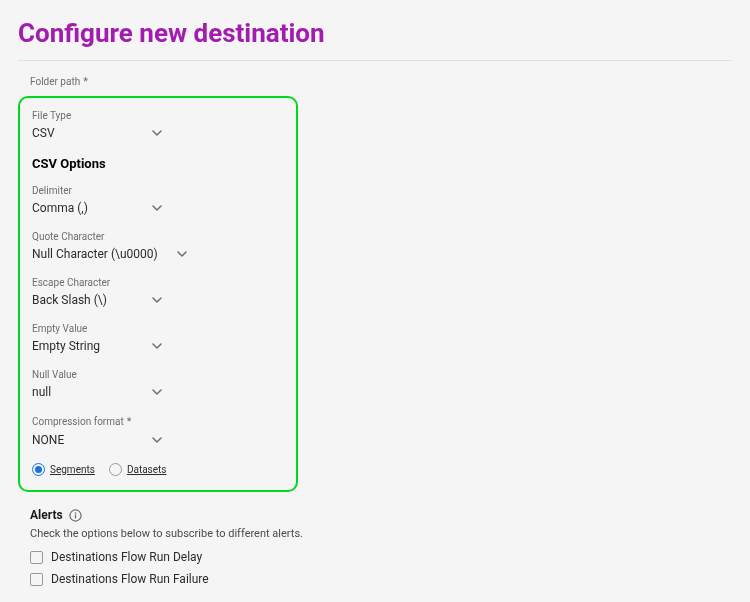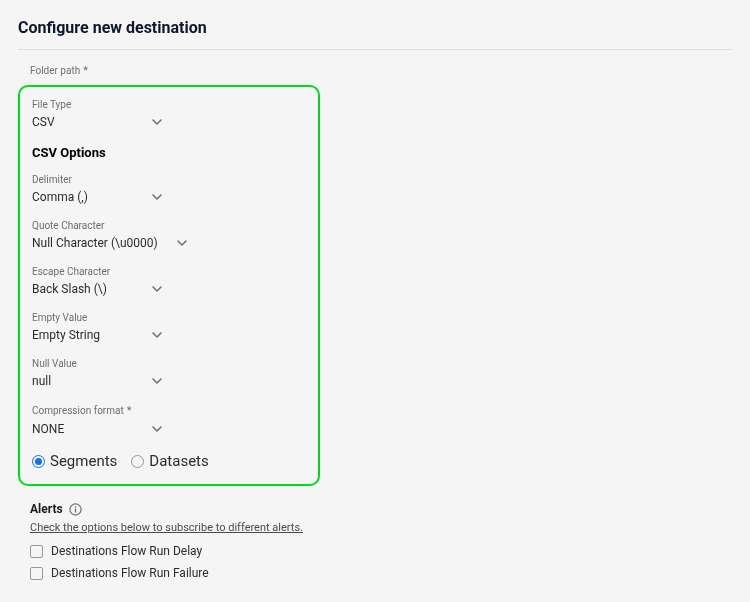--- a/index.html
+++ b/index.html
@@ -8,23 +8,23 @@
       box-sizing: border-box;
     }
     body {
       font-family: -apple-system, BlinkMacSystemFont, "Segoe UI", Roboto, sans-serif;
       background: #f5f5f5;
       padding: 18px;
       font-size: 13px;
       color: #2c2c2c;
     }
     .page-title {
-      font-size: 16px;
+      font-size: 26px;
       font-weight: 700;
-      color: #0f172a;
+      color: #a21caf;
       margin-bottom: 12px;
     }
     .divider {
       border: none;
       border-top: 1px solid #e0e0e0;
       margin-bottom: 14px;
     }
     .field-row {
       margin-bottom: 8px;
       padding-left: 12px;
@@ -39,21 +39,21 @@
     }
     .required-star {
       color: #6e6e6e;
       font-size: 11px;
     }
     .highlight-box {
       border: 2px solid #00d820;
       border-radius: 10px;
       padding: 12px 12px 14px 12px;
       margin-bottom: 16px;
-      width: 302px;
+      width: 280px;
       margin-left: 0px;
     }
     .form-group {
       margin-bottom: 14px;
     }
     .form-group:last-child {
       margin-bottom: 0;
     }
     .form-label {
       font-size: 10px;
@@ -118,22 +118,23 @@
       border-color: #1473e6;
     }
     .radio-circle.checked::after {
       content: "";
       width: 7px;
       height: 7px;
       border-radius: 50%;
       background: #1473e6;
     }
     .radio-label {
-      font-size: 15px;
+      font-size: 10px;
       color: #2c2c2c;
+      text-decoration: underline;
     }
     .alerts-section {
       padding-left: 12px;
     }
     .alerts-header {
       display: flex;
       align-items: flex-end;
       gap: 6px;
       margin-bottom: 5px;
     }
@@ -146,21 +147,20 @@
       width: 13px;
       height: 13px;
       display: inline-flex;
       align-items: center;
       justify-content: center;
     }
     .alerts-desc {
       font-size: 11px;
       color: #4b4b4b;
       margin-bottom: 10px;
-      text-decoration: underline;
     }
     .checkbox-item {
       display: flex;
       align-items: center;
       gap: 8px;
       margin-bottom: 8px;
       cursor: pointer;
     }
     .checkbox-box {
       width: 13px;

